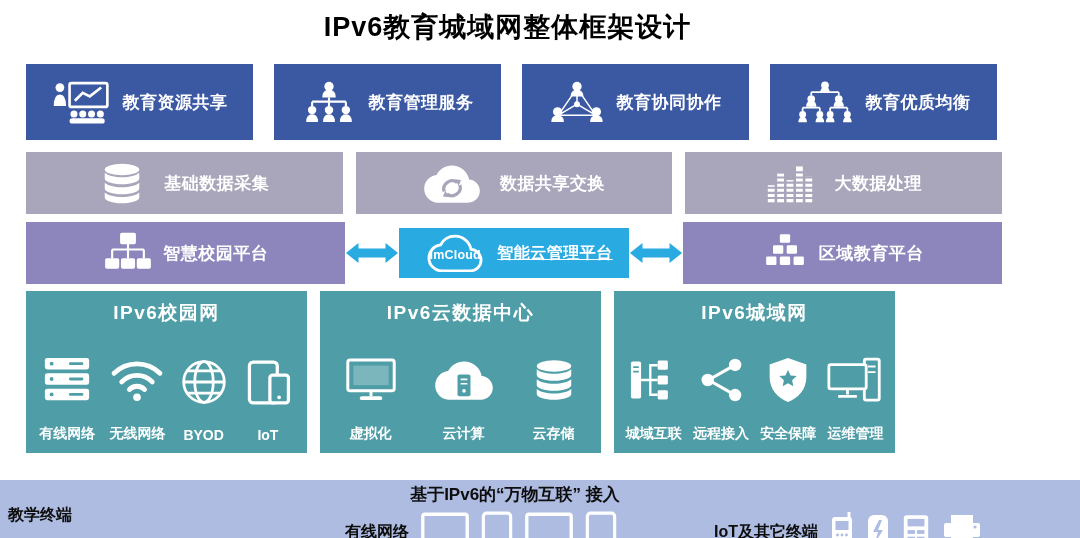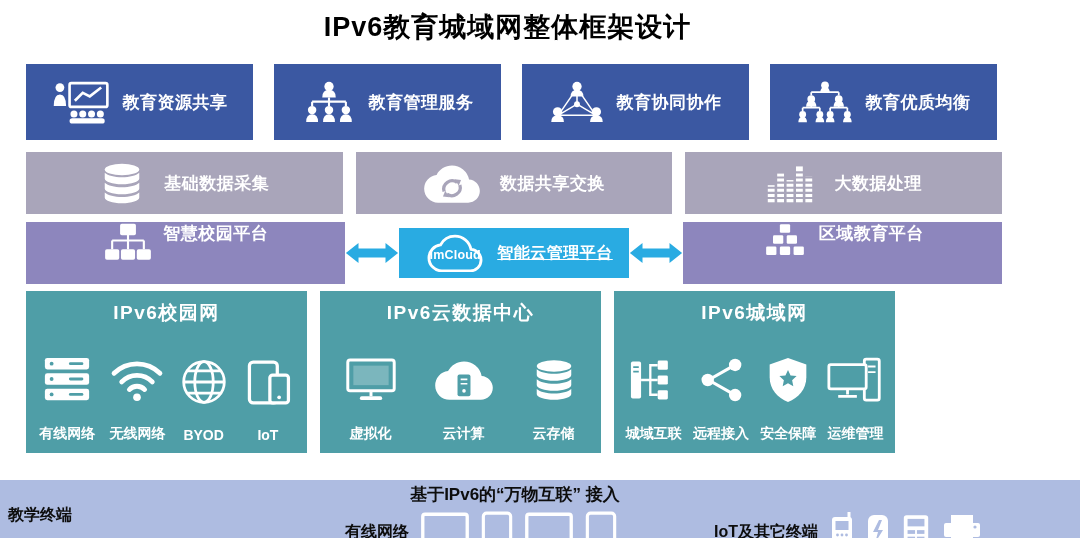--- a/index.html
+++ b/index.html
@@ -7,21 +7,21 @@
   body{font-family:"Liberation Sans","DejaVu Sans",sans-serif;background:#fff;}
   .canvas{position:relative;width:1080px;height:538px;background:#fff;overflow:hidden;}
   .title{position:absolute;left:0;top:9px;width:1015px;text-align:center;font-size:27px;font-weight:bold;color:#000;letter-spacing:1px;}
   .row{position:absolute;display:flex;padding-left:20px;}
   .row-app{left:6px;top:64px;width:991px;height:76px;gap:21px;}
   .app-box{flex:1;background:var(--app-box,#3b58a2);display:flex;align-items:center;justify-content:center;gap:13px;}
   .box-label{color:#fff;font-size:17px;font-weight:bold;letter-spacing:.5px;white-space:nowrap;}
   .row-data{left:6px;top:152px;width:996px;height:62px;gap:13px;}
   .data-box{flex:1;background:var(--data-box,#a9a5ba);display:flex;align-items:center;justify-content:center;gap:19px;}
   .row-platform{left:6px;top:222px;width:996px;height:62px;align-items:center;}
-  .platform-box{width:323px;height:62px;background:var(--platform-box,#8d86bd);display:flex;align-items:flex-start;justify-content:center;gap:10px;}
+  .platform-box{width:323px;height:62px;background:var(--platform-box,#8d86bd);display:flex;align-items:center;justify-content:center;gap:10px;}
   .arrow-cell{flex:1;display:flex;align-items:center;justify-content:center;}
   .cloud-box{width:232px;height:50px;background:var(--cloud-box,#29abe2);display:flex;align-items:center;justify-content:center;gap:2px;}
   .cloud-logo{position:relative;width:80px;height:38px;flex:none;}
   .cloud-logo .brand{position:absolute;left:0;top:14px;width:100%;text-align:center;font-size:12.5px;font-weight:bold;color:#fff;letter-spacing:.2px;}
   .cloud-box .box-label{font-size:16px;text-decoration:underline;}
   .row-network{left:6px;top:291px;width:889px;height:162px;gap:13px;}
   .network-box{flex:1;background:var(--network-box,#4f9ea7);display:flex;flex-direction:column;}
   .network-title{text-align:center;color:#fff;font-weight:bold;font-size:19px;margin-top:9px;letter-spacing:1.5px;}
   .network-items{flex:1;display:flex;align-items:flex-end;justify-content:space-around;padding:0 6px 10px;}
   .network-item{display:flex;flex-direction:column;align-items:center;gap:7px;}

